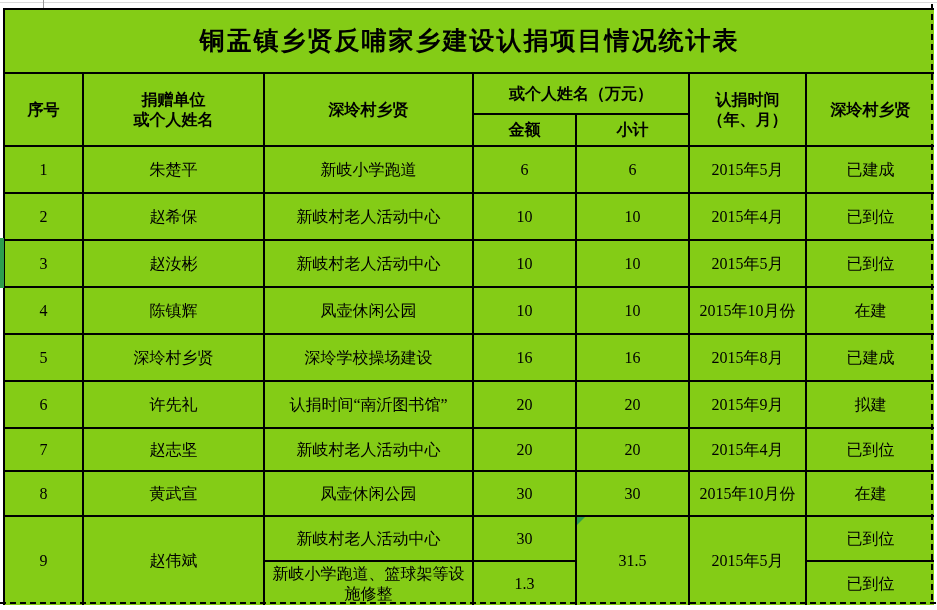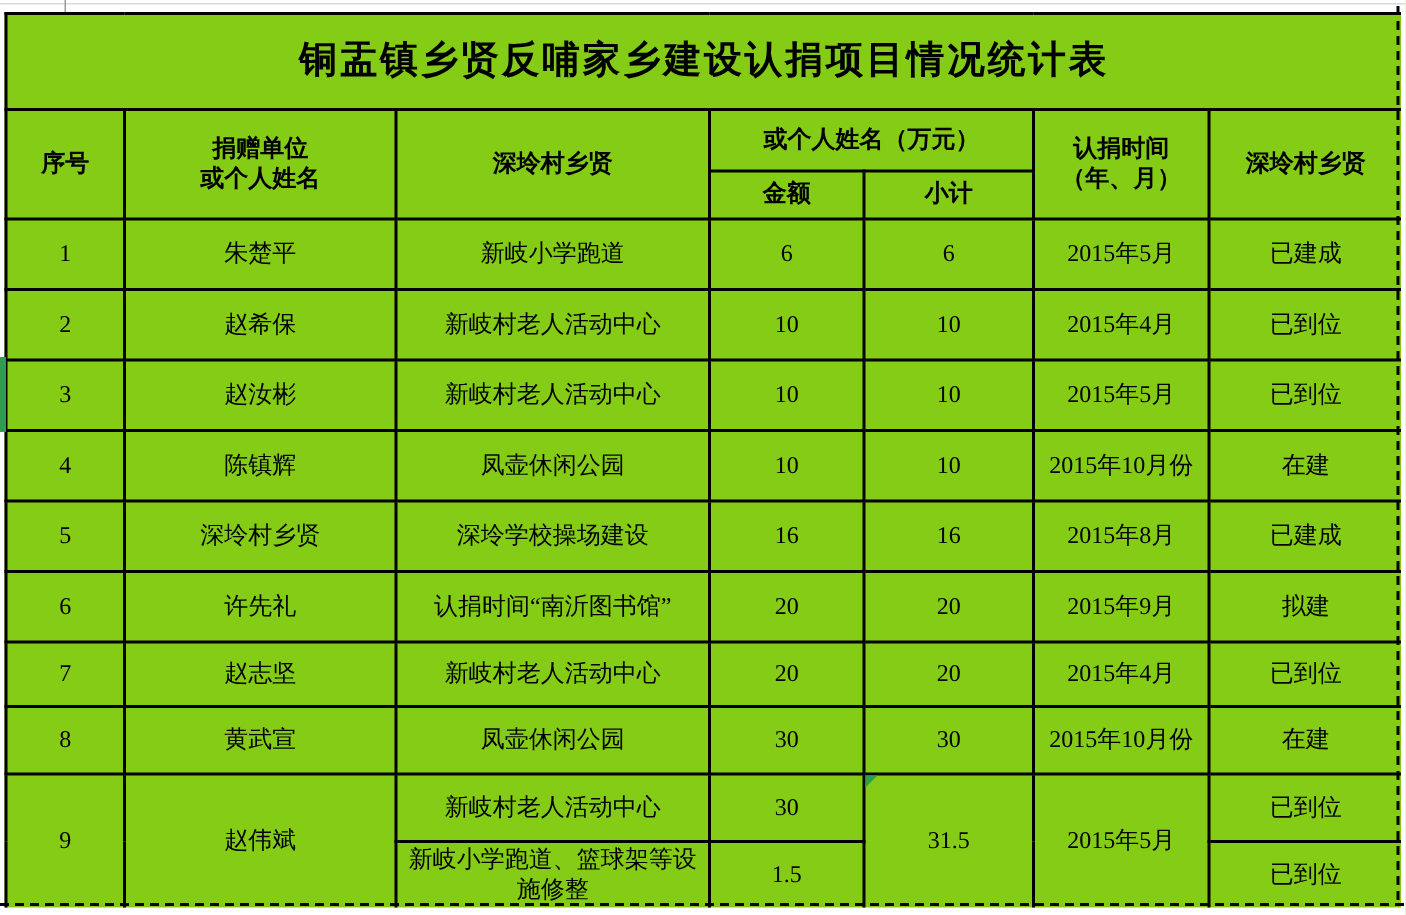--- a/index.html
+++ b/index.html
@@ -171,21 +171,21 @@
       <td rowspan="2" class="nobb">9</td>
       <td rowspan="2" class="nobb">赵伟斌</td>
       <td>新岐村老人活动中心</td>
       <td>30</td>
       <td rowspan="2" class="nobb">31.5</td>
       <td rowspan="2" class="nobb">2015年5月</td>
       <td class="nobr">已到位</td>
     </tr>
     <tr class="row-9b">
       <td class="nobb">新岐小学跑道、篮球架等设施修整</td>
-      <td class="nobb">1.5</td>
+      <td class="nobb">1.3</td>
       <td class="nobr nobb">已到位</td>
     </tr>
   </tbody>
     </table>
 
   <div class="pagebreak-v"></div>
   <div class="pagebreak-h"></div>
   <div class="selection-bar"></div>
   <div class="corner-flag"></div>
 

